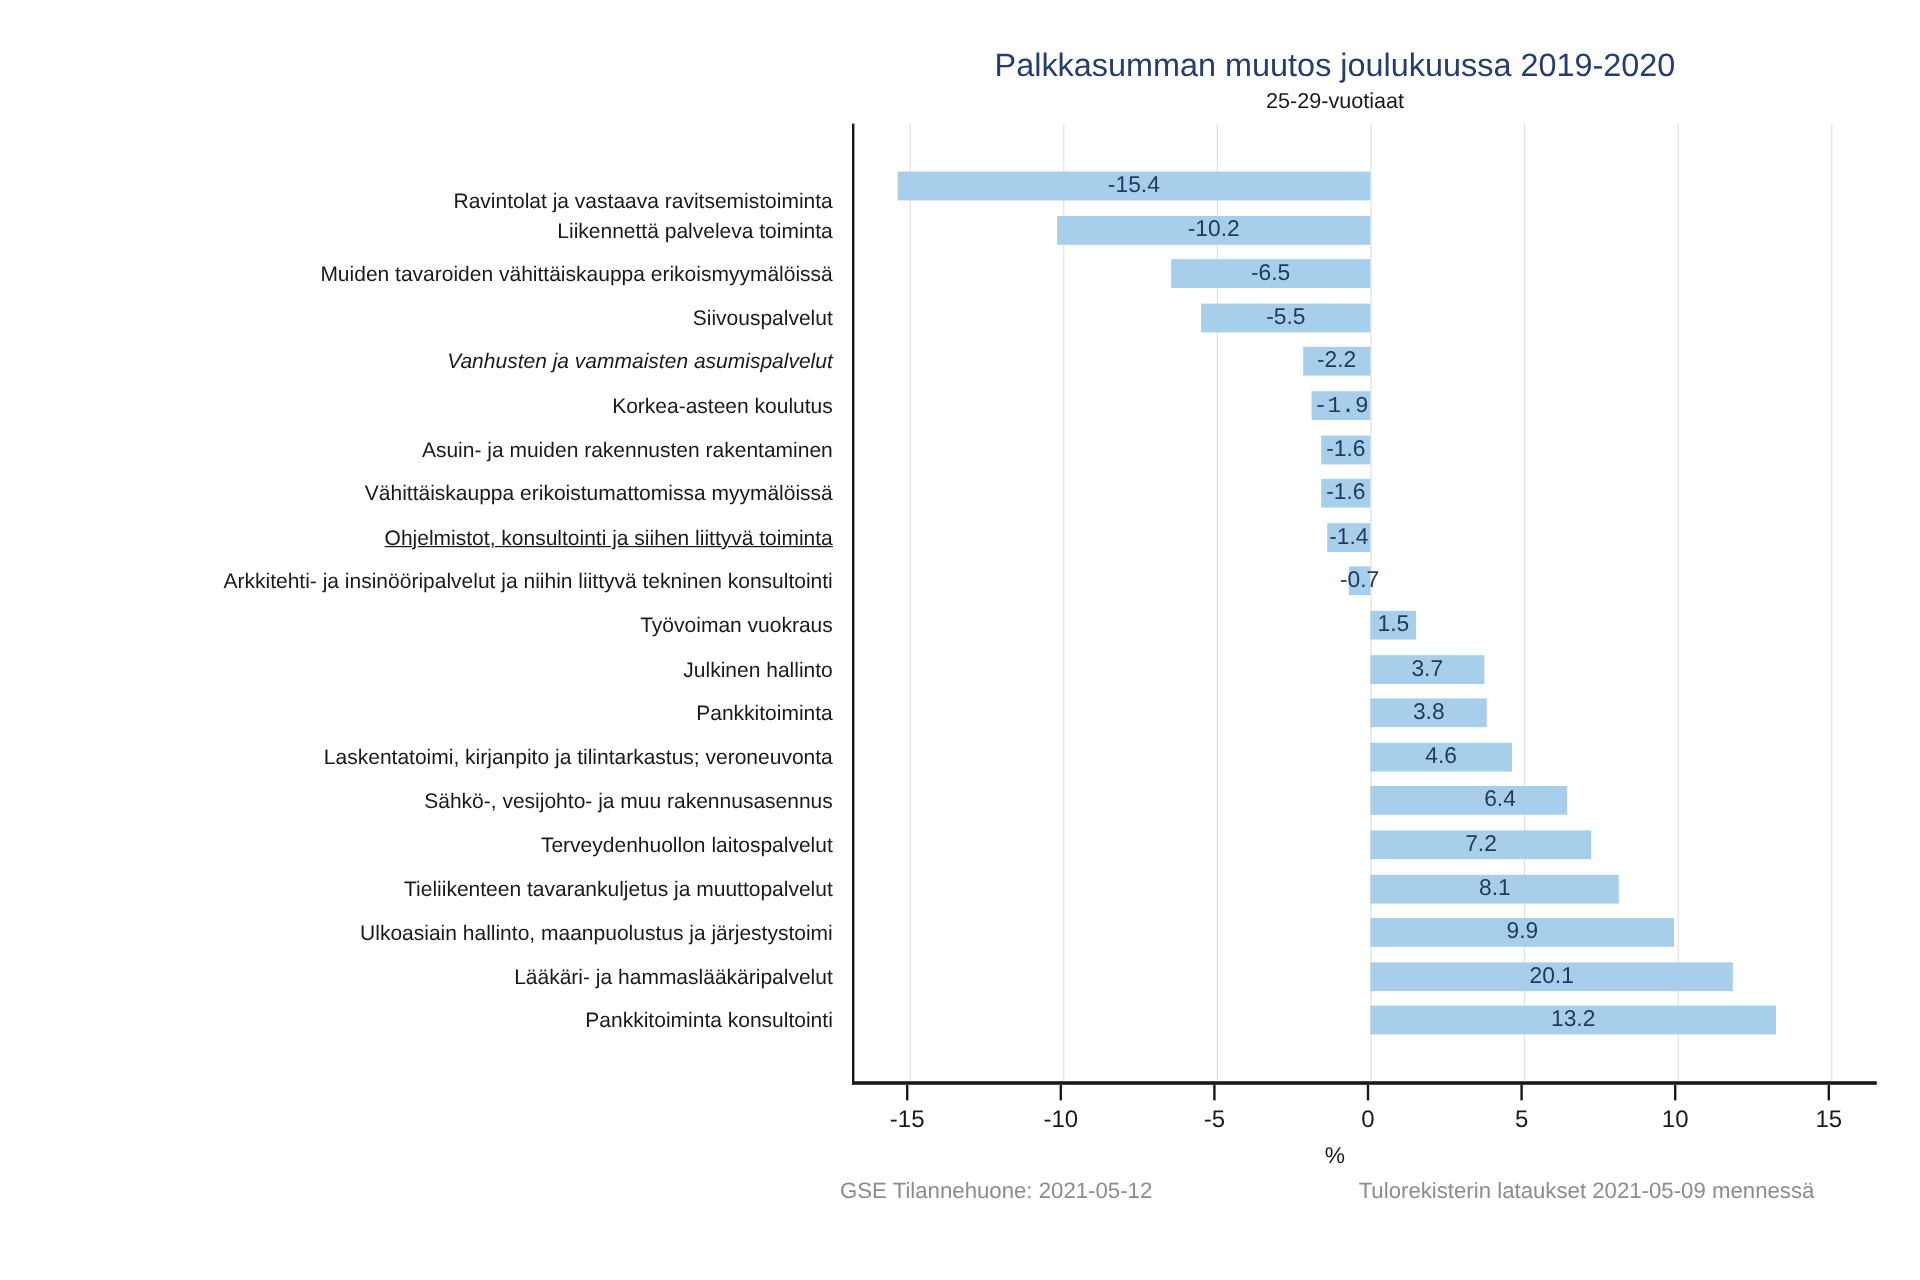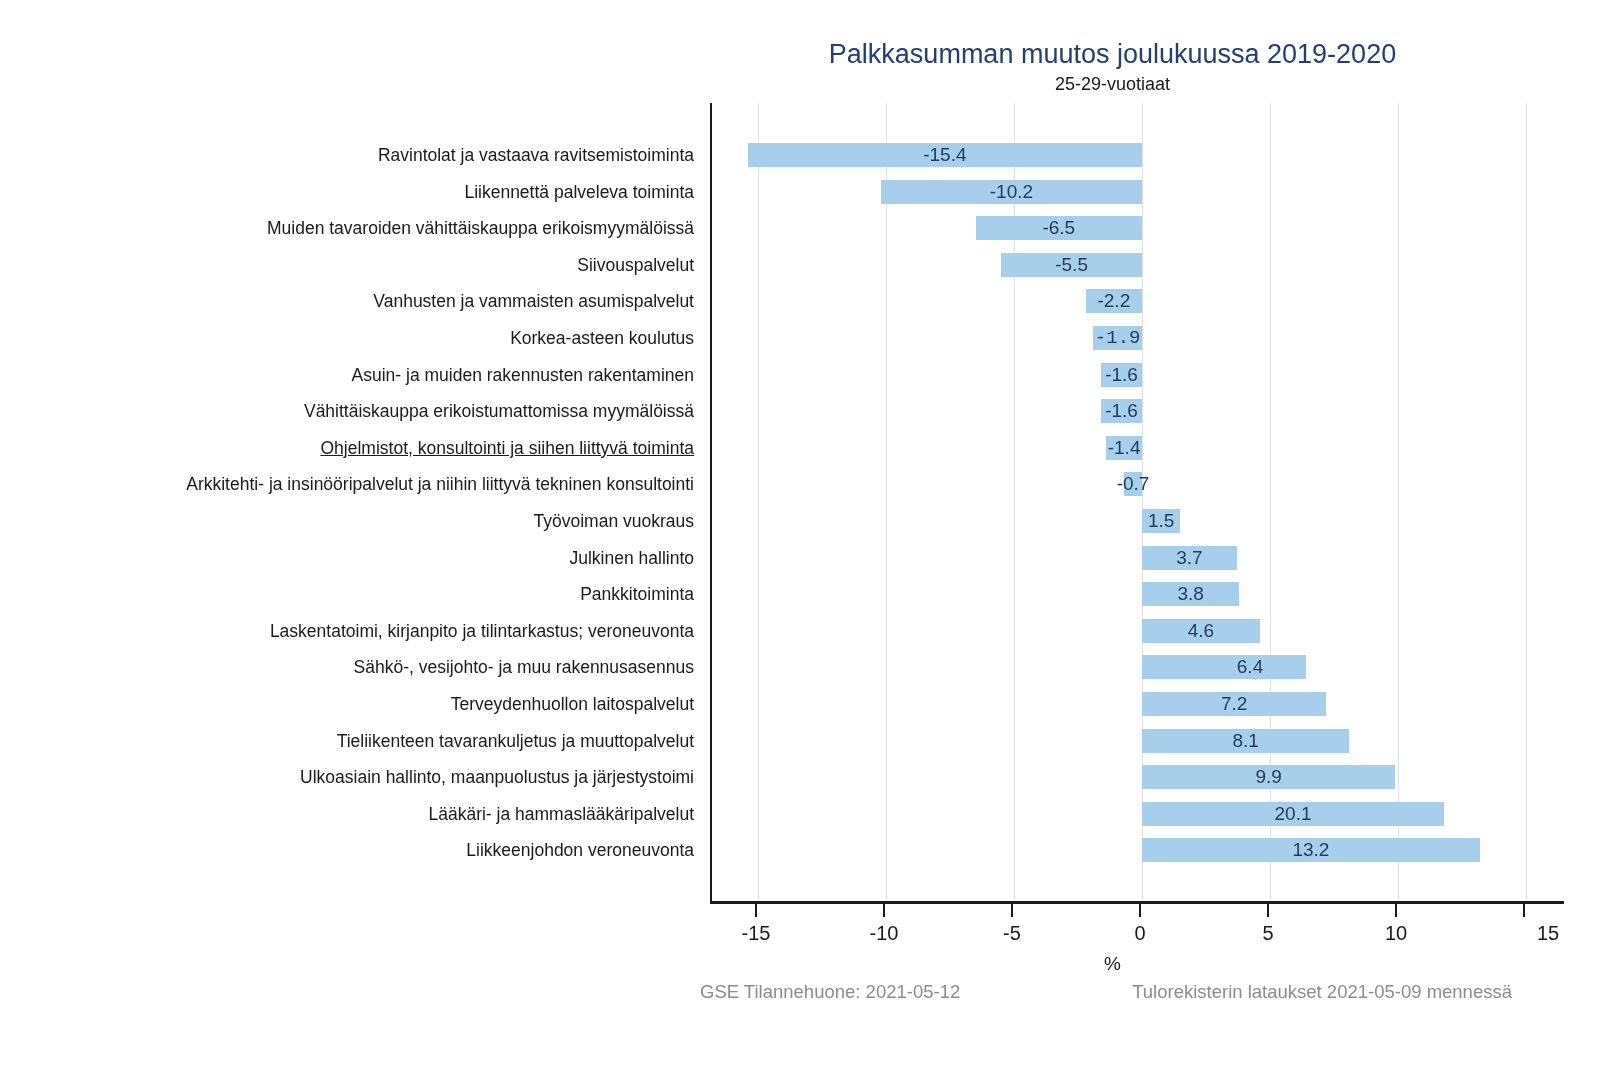--- a/index.html
+++ b/index.html
@@ -115,57 +115,57 @@
       <div class="bar-value-label" style="left: 533.68px; top: 625.6px;">8.1</div>
       <div class="bar" style="left: 430px; top: 662.2px; width: 253.44px;"></div>
       <div class="bar-value-label" style="left: 556.72px; top: 662.2px;">9.9</div>
       <div class="bar" style="left: 430px; top: 698.8px; width: 302.08px;"></div>
       <div class="bar-value-label" style="left: 581.04px; top: 698.8px;">20.1</div>
       <div class="bar" style="left: 430px; top: 735.4px; width: 337.92px;"></div>
       <div class="bar-value-label" style="left: 598.96px; top: 735.4px;">13.2</div>
     </div>
 
   <div id="category-labels">
-      <div class="category-label" style="top: 142px; text-align: right;">Ravintolat ja vastaava ravitsemistoiminta</div>
+      <div class="category-label" style="top: 154px; text-align: right;">Ravintolat ja vastaava ravitsemistoiminta</div>
       <div class="category-label" style="top: 178.6px;">Liikennettä palveleva toiminta</div>
       <div class="category-label" style="top: 215.2px;">Muiden tavaroiden vähittäiskauppa erikoismyymälöissä</div>
       <div class="category-label" style="top: 251.8px;">Siivouspalvelut</div>
-      <div class="category-label" style="top: 288.4px;">Vanhusten ja vammaisten asumispalvelut</div>
+      <div class="category-label" style="top: 288.4px; font-style: italic;">Vanhusten ja vammaisten asumispalvelut</div>
       <div class="category-label" style="top: 325px;">Korkea-asteen koulutus</div>
       <div class="category-label" style="top: 361.6px;">Asuin- ja muiden rakennusten rakentaminen</div>
       <div class="category-label" style="top: 398.2px;">Vähittäiskauppa erikoistumattomissa myymälöissä</div>
       <div class="category-label" style="top: 434.8px; text-decoration: underline;">Ohjelmistot, konsultointi ja siihen liittyvä toiminta</div>
       <div class="category-label" style="top: 471.4px;">Arkkitehti- ja insinööripalvelut ja niihin liittyvä tekninen konsultointi</div>
       <div class="category-label" style="top: 508px;">Työvoiman vuokraus</div>
       <div class="category-label" style="top: 544.6px;">Julkinen hallinto</div>
       <div class="category-label" style="top: 581.2px;">Pankkitoiminta</div>
       <div class="category-label" style="top: 617.8px;">Laskentatoimi, kirjanpito ja tilintarkastus; veroneuvonta</div>
       <div class="category-label" style="top: 654.4px;">Sähkö-, vesijohto- ja muu rakennusasennus</div>
       <div class="category-label" style="top: 691px;">Terveydenhuollon laitospalvelut</div>
       <div class="category-label" style="top: 727.6px;">Tieliikenteen tavarankuljetus ja muuttopalvelut</div>
       <div class="category-label" style="top: 764.2px;">Ulkoasiain hallinto, maanpuolustus ja järjestystoimi</div>
       <div class="category-label" style="top: 800.8px;">Lääkäri- ja hammaslääkäripalvelut</div>
-      <div class="category-label" style="top: 837.4px;">Liikkeenjohdon veroneuvonta</div>
+      <div class="category-label" style="top: 837.4px;">Pankkitoiminta konsultointi</div>
     </div>
 
   <div id="x-axis">
       <div class="x-tick" style="left: 756px;"></div>
       <div class="x-tick-label" style="left: 756px;">-15</div>
       <div class="x-tick" style="left: 884px;"></div>
       <div class="x-tick-label" style="left: 884px;">-10</div>
       <div class="x-tick" style="left: 1012px;"></div>
       <div class="x-tick-label" style="left: 1012px;">-5</div>
       <div class="x-tick" style="left: 1140px;"></div>
       <div class="x-tick-label" style="left: 1140px;">0</div>
       <div class="x-tick" style="left: 1268px;"></div>
       <div class="x-tick-label" style="left: 1268px;">5</div>
       <div class="x-tick" style="left: 1396px;"></div>
       <div class="x-tick-label" style="left: 1396px;">10</div>
       <div class="x-tick" style="left: 1524px;"></div>
-      <div class="x-tick-label" style="left: 1524px; margin-left: 24px;">15</div>
+      <div class="x-tick-label" style="left: 1524px;">15</div>
     </div>
 
   <div class="x-axis-title">%</div>
 
   <div class="footer">
     <span>GSE Tilannehuone: 2021-05-12</span>
     <span>Tulorekisterin lataukset 2021-05-09 mennessä</span>
   </div>
 
 </div>

